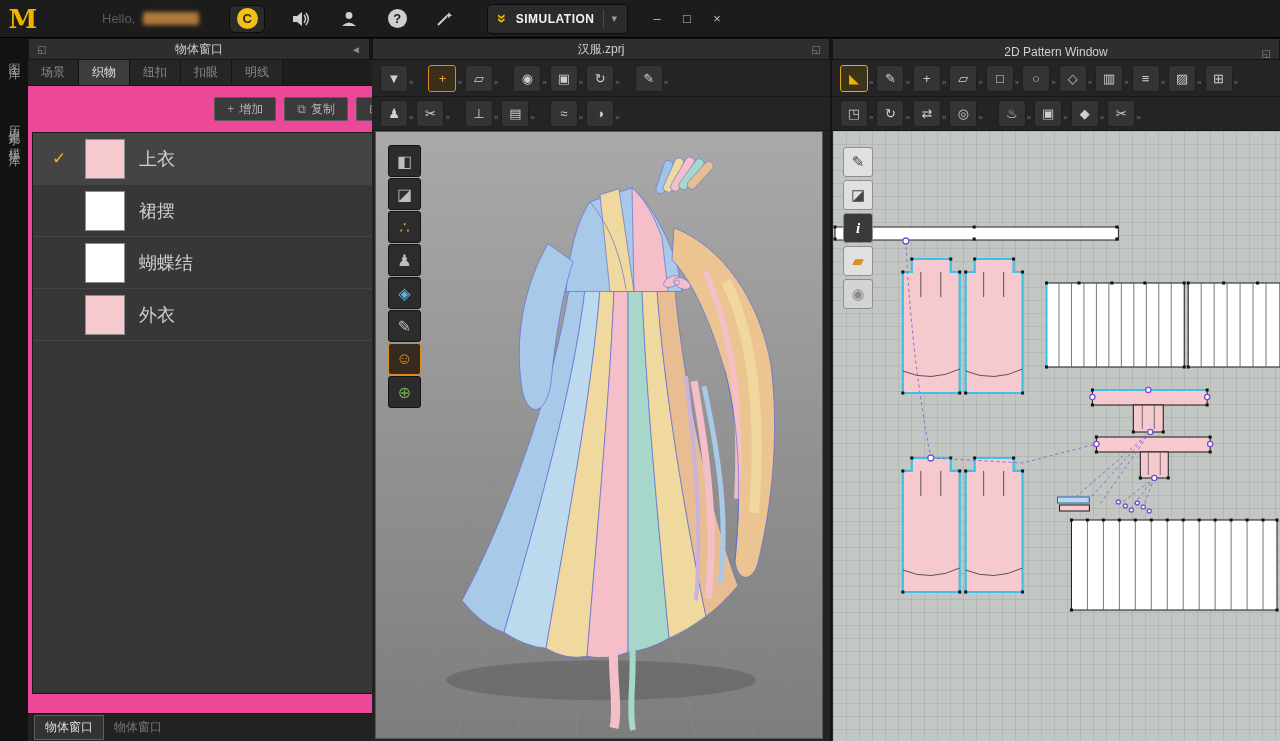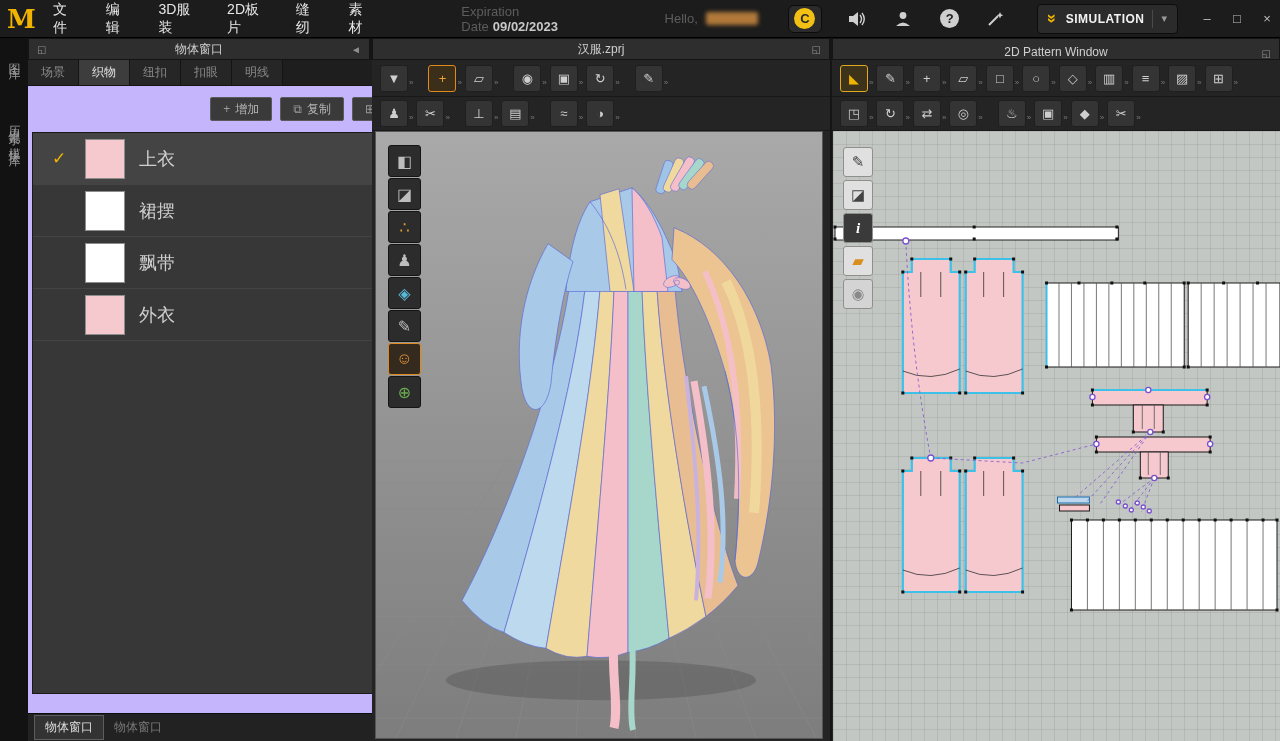--- a/index.html
+++ b/index.html
@@ -47,21 +47,21 @@
 
   
   .rail { position:absolute; left:0; top:38px; bottom:0; width:28px; background:#121212; display:flex;
     flex-direction:column; align-items:center; }
   .rail-item { writing-mode:vertical-lr; text-orientation:upright; color:#9a9a9a; font-size:12px; letter-spacing:3px; }
   .rail-item:nth-child(1){ margin-top:16px; }
   .rail-item:nth-child(2){ margin-top:56px; }
   .rail-item:nth-child(3){ margin-top:10px; }
 
   
-  .objwin { position:absolute; left:28px; top:60px; width:406px; bottom:0; background:#c4b5fd; border-right:5px solid #d946ef; }
+  .objwin { position:absolute; left:28px; top:60px; width:406px; bottom:0; background:#ec4899; border-right:1px solid #d946ef; }
   .obj-tabs { height:26px; display:flex; background:#1e1e1e; border-bottom:1px solid #141414; }
   .obj-tab { padding:0 13px; display:flex; align-items:center; font-size:12px; color:#8a8a8a; background:#262626;
     border-right:1px solid #141414; }
   .obj-tab.active { background:#3d3d3d; color:#e2e2e2; }
   .fab-toolbar { height:46px; display:flex; align-items:center; justify-content:flex-end; gap:8px; padding:0 12px; }
   .fab-btn { height:24px; padding:0 12px; background:#3a3a3a; border:1px solid #5a5a5a; border-radius:2px;
     color:#b5b5b5; font-size:12px; display:flex; align-items:center; gap:5px; }
   .fab-btn .bicon { font-size:12px; color:#9a9a9a; }
   .flist { margin:0 4px; background:#373737; border:1px solid #1a1a1a; height:562px; }
   .frow { height:52px; display:flex; align-items:center; border-bottom:1px solid #444; }
@@ -111,31 +111,20 @@
   .f2btn:nth-child(5){ color:#8a8a8a; background:#d4d4d4; }
   .canvas2d svg { position:absolute; inset:0; }
 </style>
 </head>
 <body>
 
 <div id="app">
 
   <header class="titlebar">
     <div class="logo">M</div>
-    <nav class="menus">
-      <span class="menu-item">文件</span>
-      <span class="menu-item">编辑</span>
-      <span class="menu-item">3D服装</span>
-      <span class="menu-item">2D板片</span>
-      <span class="menu-item">缝纫</span>
-      <span class="menu-item">素材</span>
-    </nav>
-    <div class="expire">
-      <span>Expiration Date</span><b>09/02/2023</b>
-    </div>
     <span class="hello">Hello,</span>
     <span class="blur-name"></span>
     <button class="coin-btn">
       <span class="coin">C</span>
     </button>
     <span class="tb-ico">
       <svg width="20" height="18" viewBox="0 0 20 18">
         <polygon points="2,6 6,6 11,2 11,16 6,12 2,12" fill="#cfcfcf"></polygon>
         <path d="M13,5 q3,4 0,8 M15,3 q4.5,6 0,12" stroke="#cfcfcf" stroke-width="1.4" fill="none"></path>
       </svg>
@@ -217,21 +206,21 @@
         <span class="flabel">上衣</span>
       </div>
       <div class="frow">
         <span class="fcheck"></span>
         <span class="fswatch" style="background-color: rgb(255, 255, 255);"></span>
         <span class="flabel">裙摆</span>
       </div>
       <div class="frow">
         <span class="fcheck"></span>
         <span class="fswatch" style="background-color: rgb(255, 255, 255);"></span>
-        <span class="flabel">飘带</span>
+        <span class="flabel">蝴蝶结</span>
       </div>
       <div class="frow">
         <span class="fcheck"></span>
         <span class="fswatch" style="background-color: rgb(246, 201, 206);"></span>
         <span class="flabel">外衣</span>
       </div>
     </div>
     <div class="obj-bottom">
       <span class="obtab1">物体窗口</span>
       <span class="obtab2">物体窗口</span>

